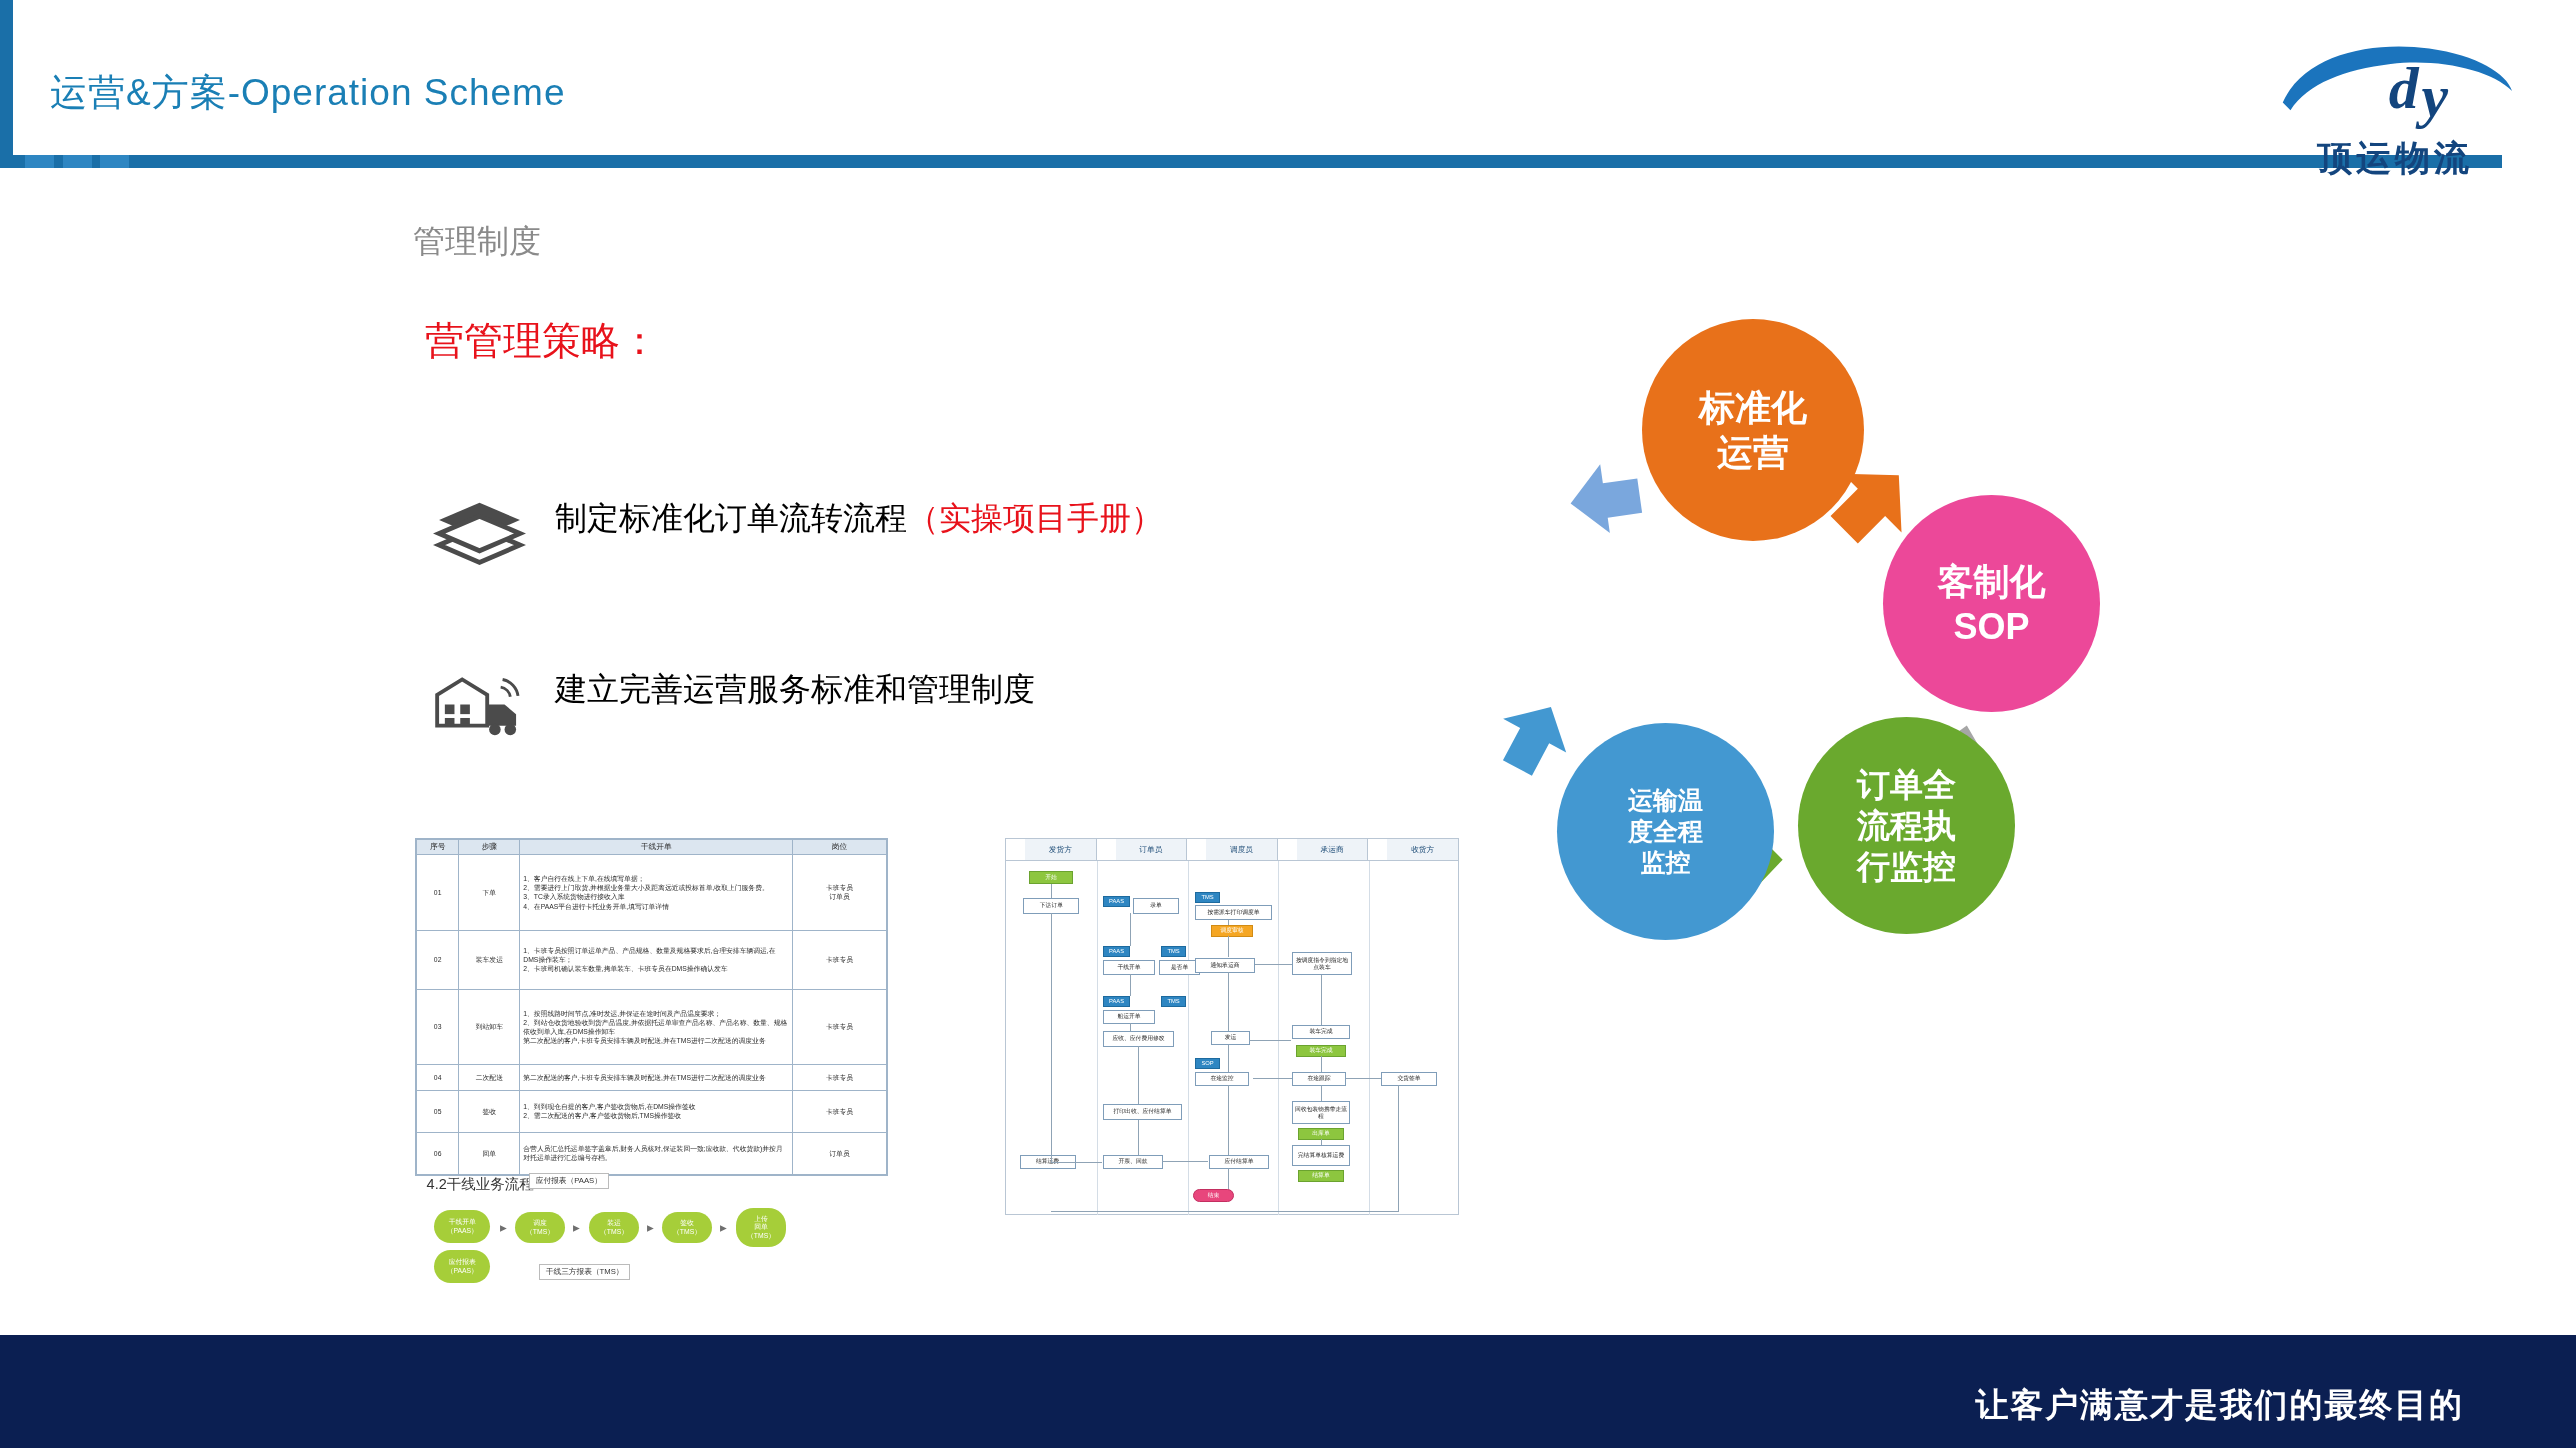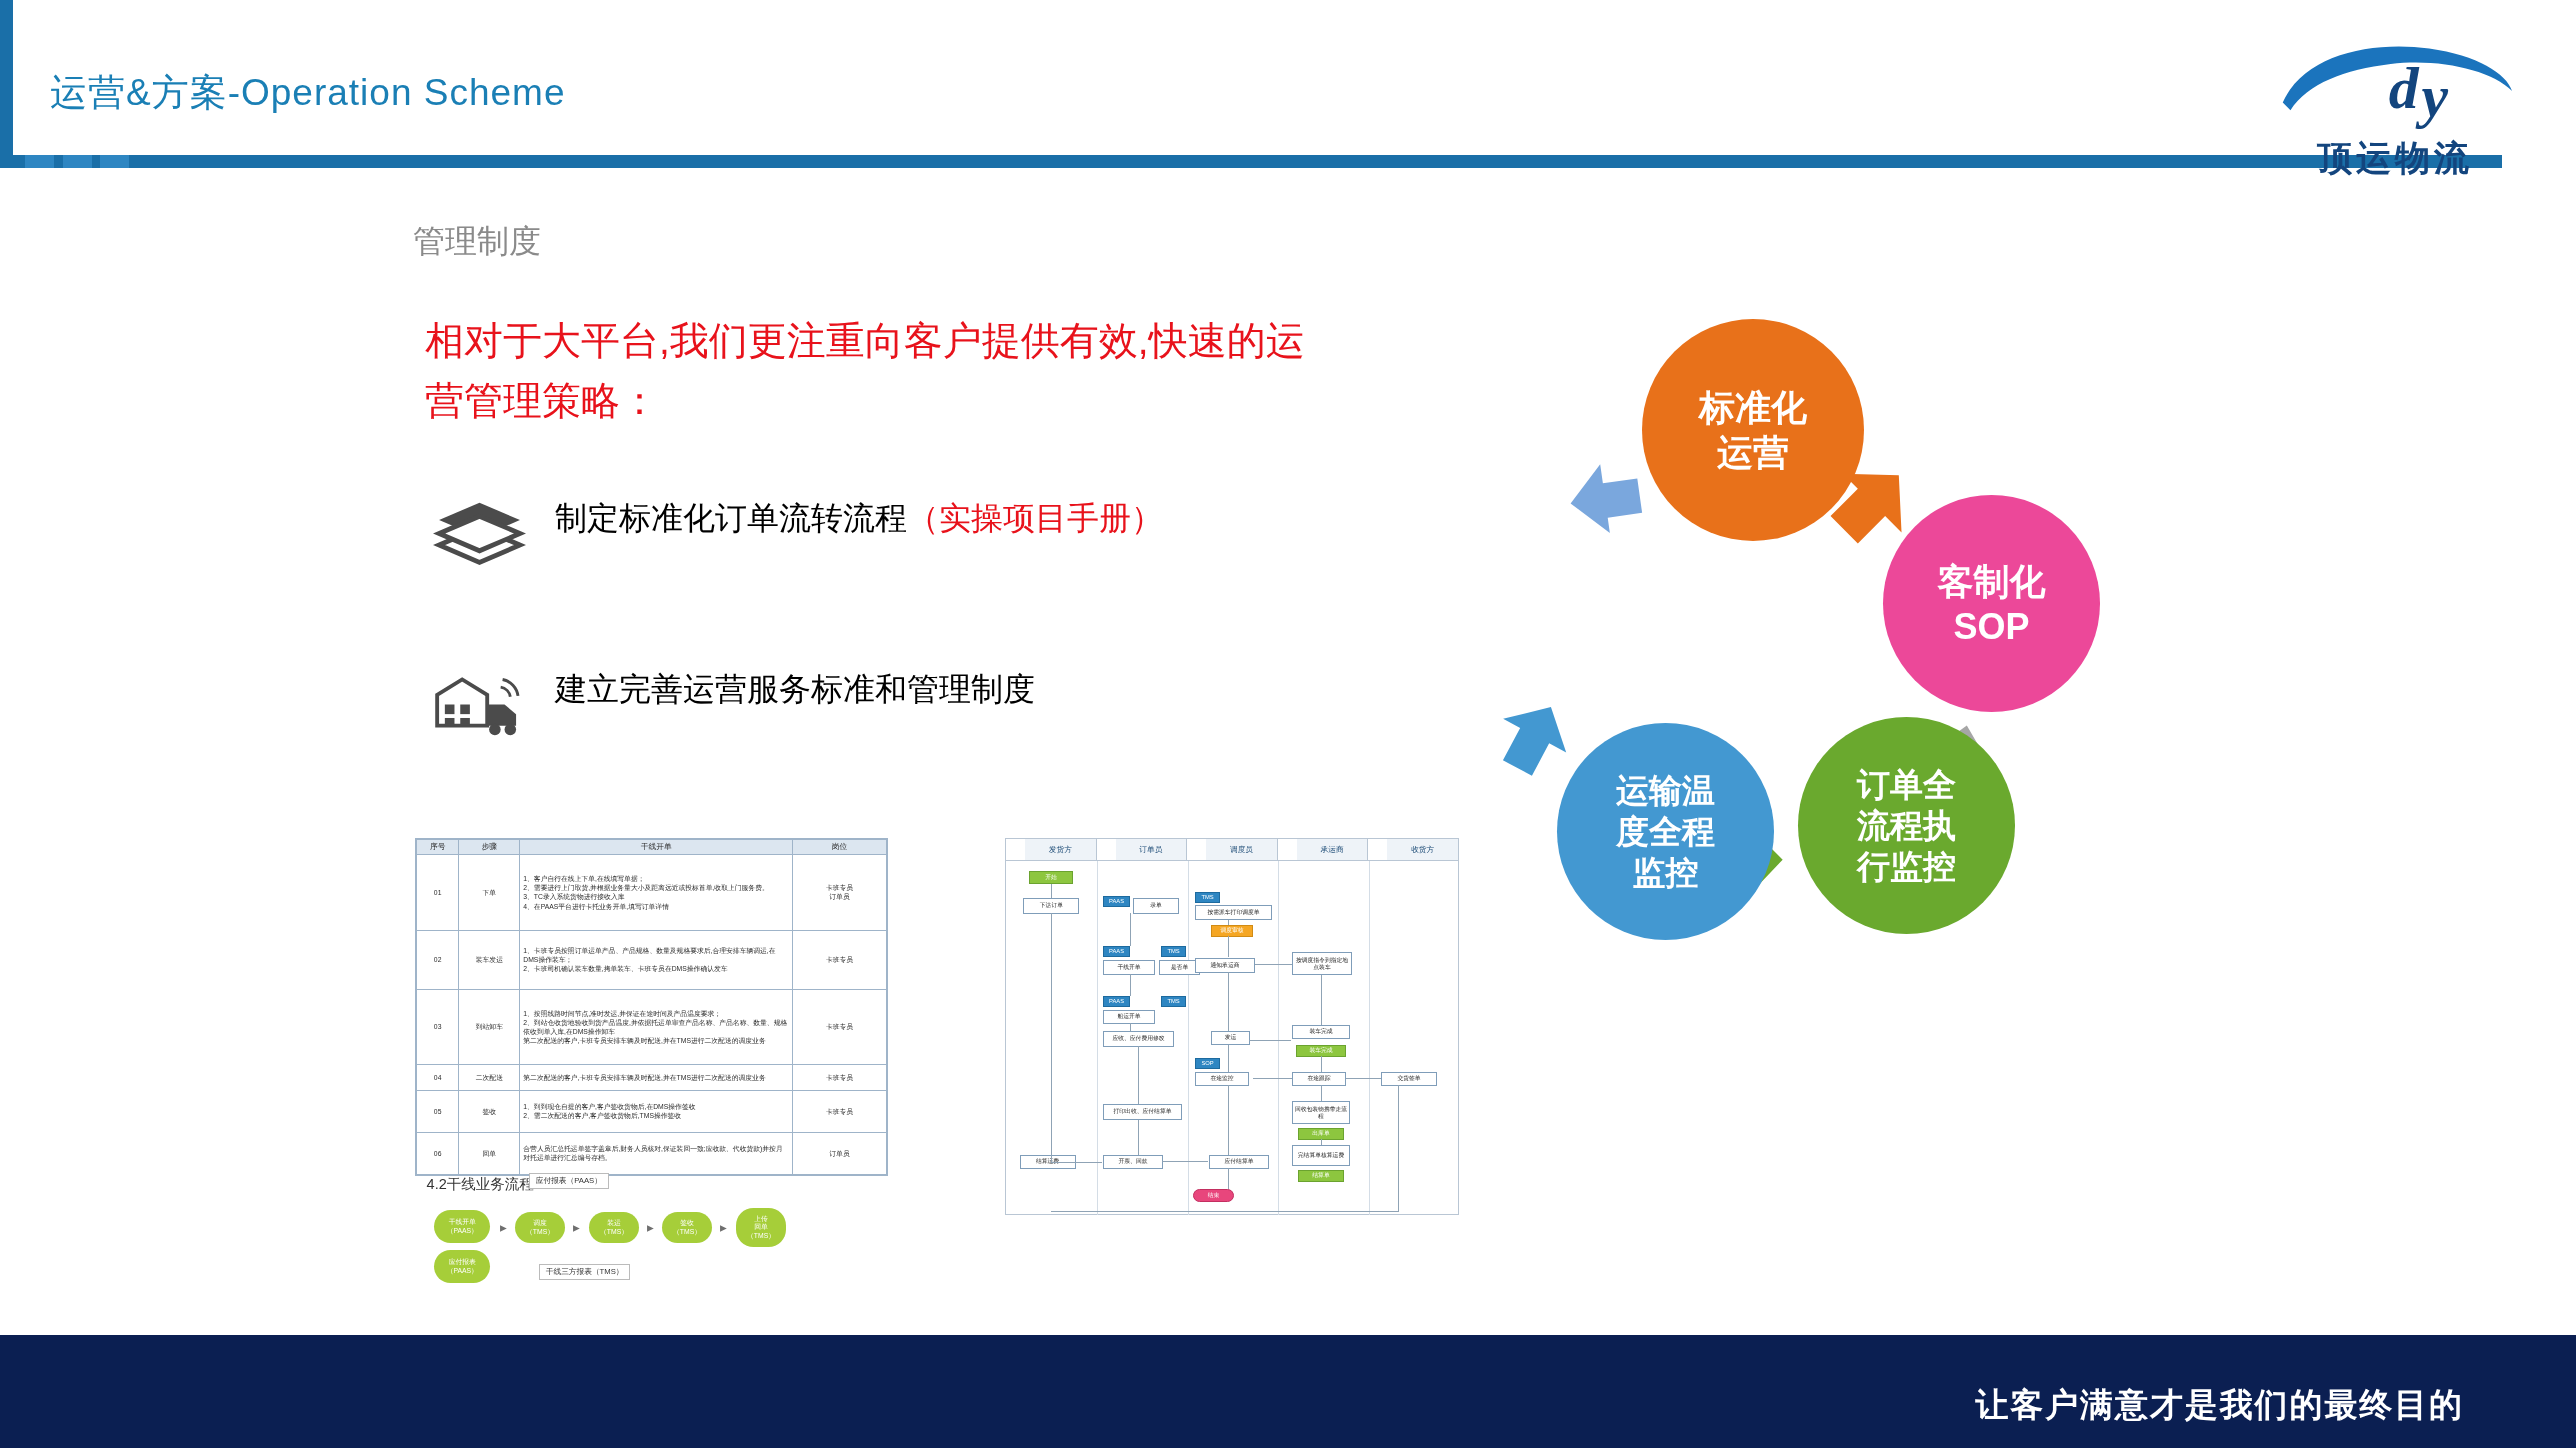--- a/index.html
+++ b/index.html
@@ -276,21 +276,21 @@
     display: flex;
     align-items: center;
     justify-content: center;
     text-align: center;
     font-weight: bold;
     line-height: 1.25;
   }
   .c-standard { left: 261px; top: 0px;   width: 222px; height: 222px; background: #e8711a; font-size: 36px; }
   .c-sop      { left: 502px; top: 176px; width: 217px; height: 217px; background: #ec4899; font-size: 36px; }
   .c-order    { left: 417px; top: 398px; width: 217px; height: 217px; background: #6aa92e; font-size: 33px; }
-  .c-temp     { left: 176px; top: 404px; width: 217px; height: 217px; background: #4398d1; font-size: 33px; }
+  .c-temp     { left: 176px; top: 404px; width: 217px; height: 217px; background: #4398d1; font-size: 25px; }
   .c-monitor  { left: 37px;  top: 185px; width: 208px; height: 208px; background: #1f62ad; font-size: 33px; }
 
   
   .footer {
     position: absolute;
     left: 0;
     bottom: 0;
     width: 2576px;
     height: 114px;
     background: #0b1f52;
@@ -324,21 +324,20 @@
       <text x="118" y="76" font-family="Liberation Serif, serif" font-size="62" font-style="italic" font-weight="bold" fill="#13457e">d</text>
       <text x="152" y="84" font-family="Liberation Serif, serif" font-size="62" font-style="italic" font-weight="bold" fill="#13457e">y</text>
     </svg>
   </div>
   <div class="logo-cn">顶运物流</div>
 </div>
 
 <div class="section-label">管理制度</div>
 
 <div class="lead">
-  <div>相对于大平台,我们更注重向客户提供有效,快速的运</div>
   <div>营管理策略：</div>
 </div>
 
 <div class="bullet bullet-1">
   <div class="bullet-icon">
     <svg viewBox="0 0 96 80" width="93" height="77" aria-hidden="true">
       <path d="M48 8 L90 26 L48 44 L6 26 Z" fill="#4b4b4b"></path>
       <path d="M48 34 L90 52 L48 70 L6 52 Z" fill="#ffffff" stroke="#4b4b4b" stroke-width="5"></path>
       <path d="M48 22 L90 40 L48 58 L6 40 Z" fill="#ffffff" stroke="#4b4b4b" stroke-width="5"></path>
     </svg>

